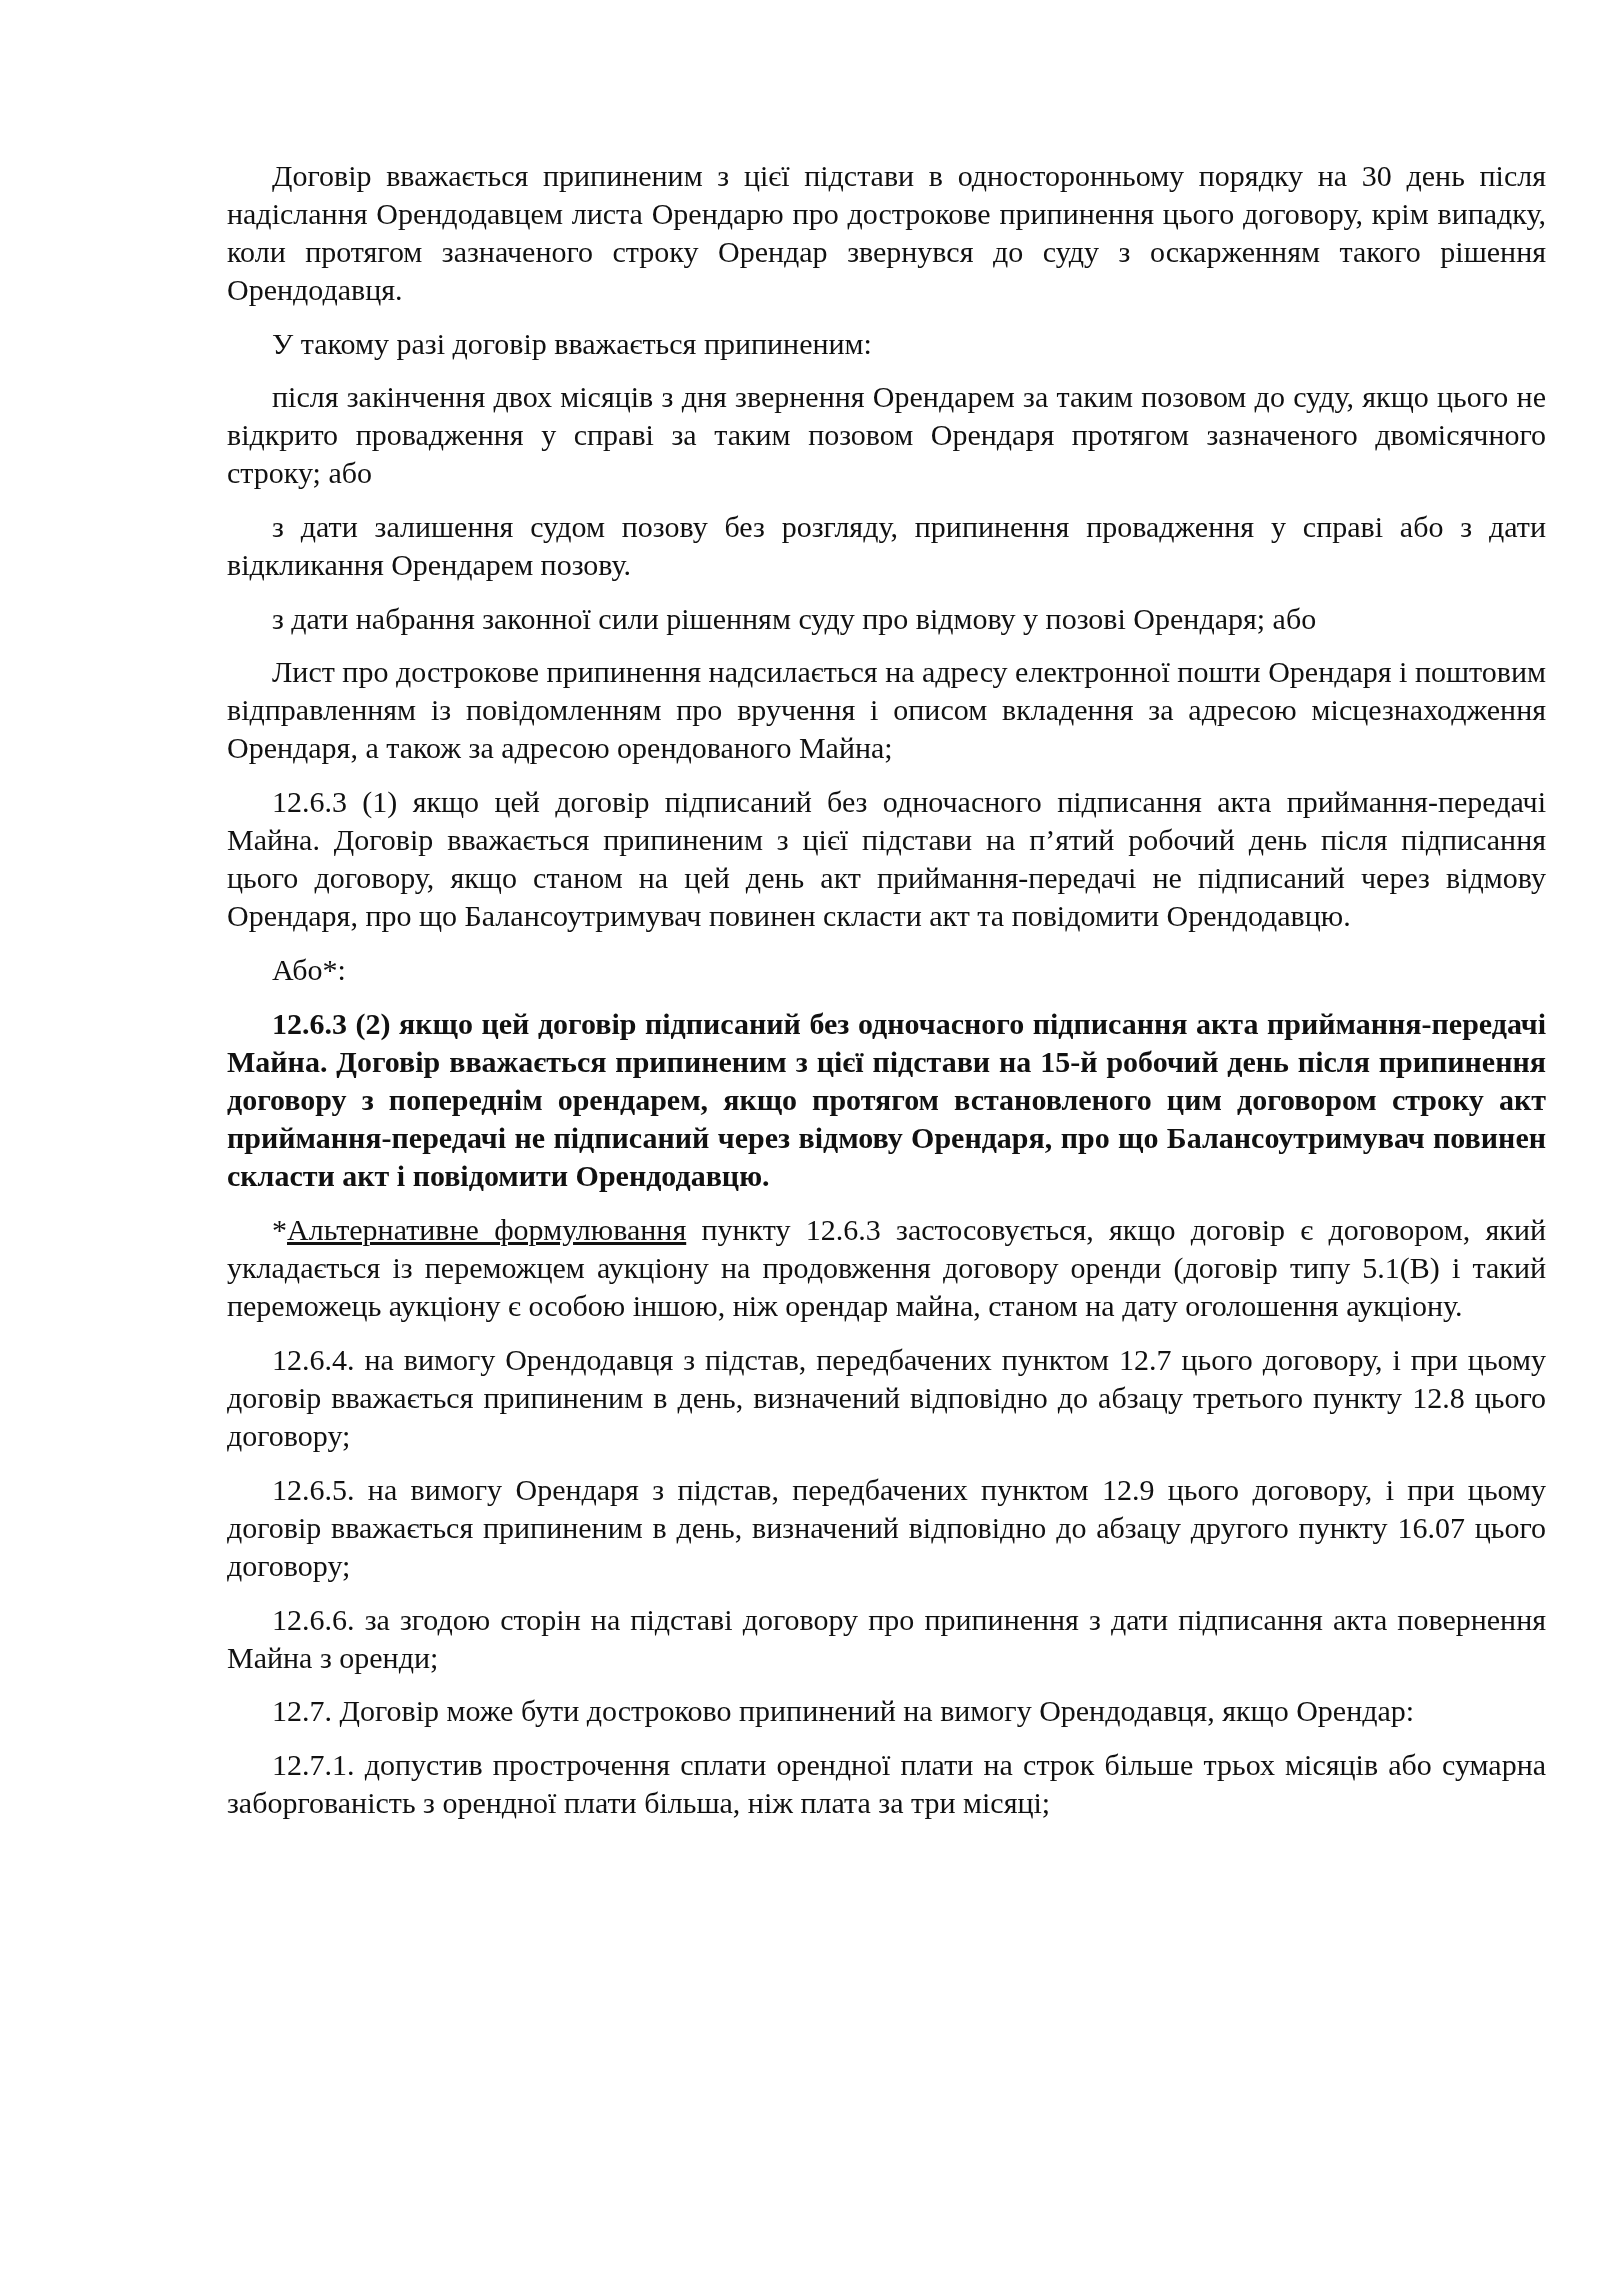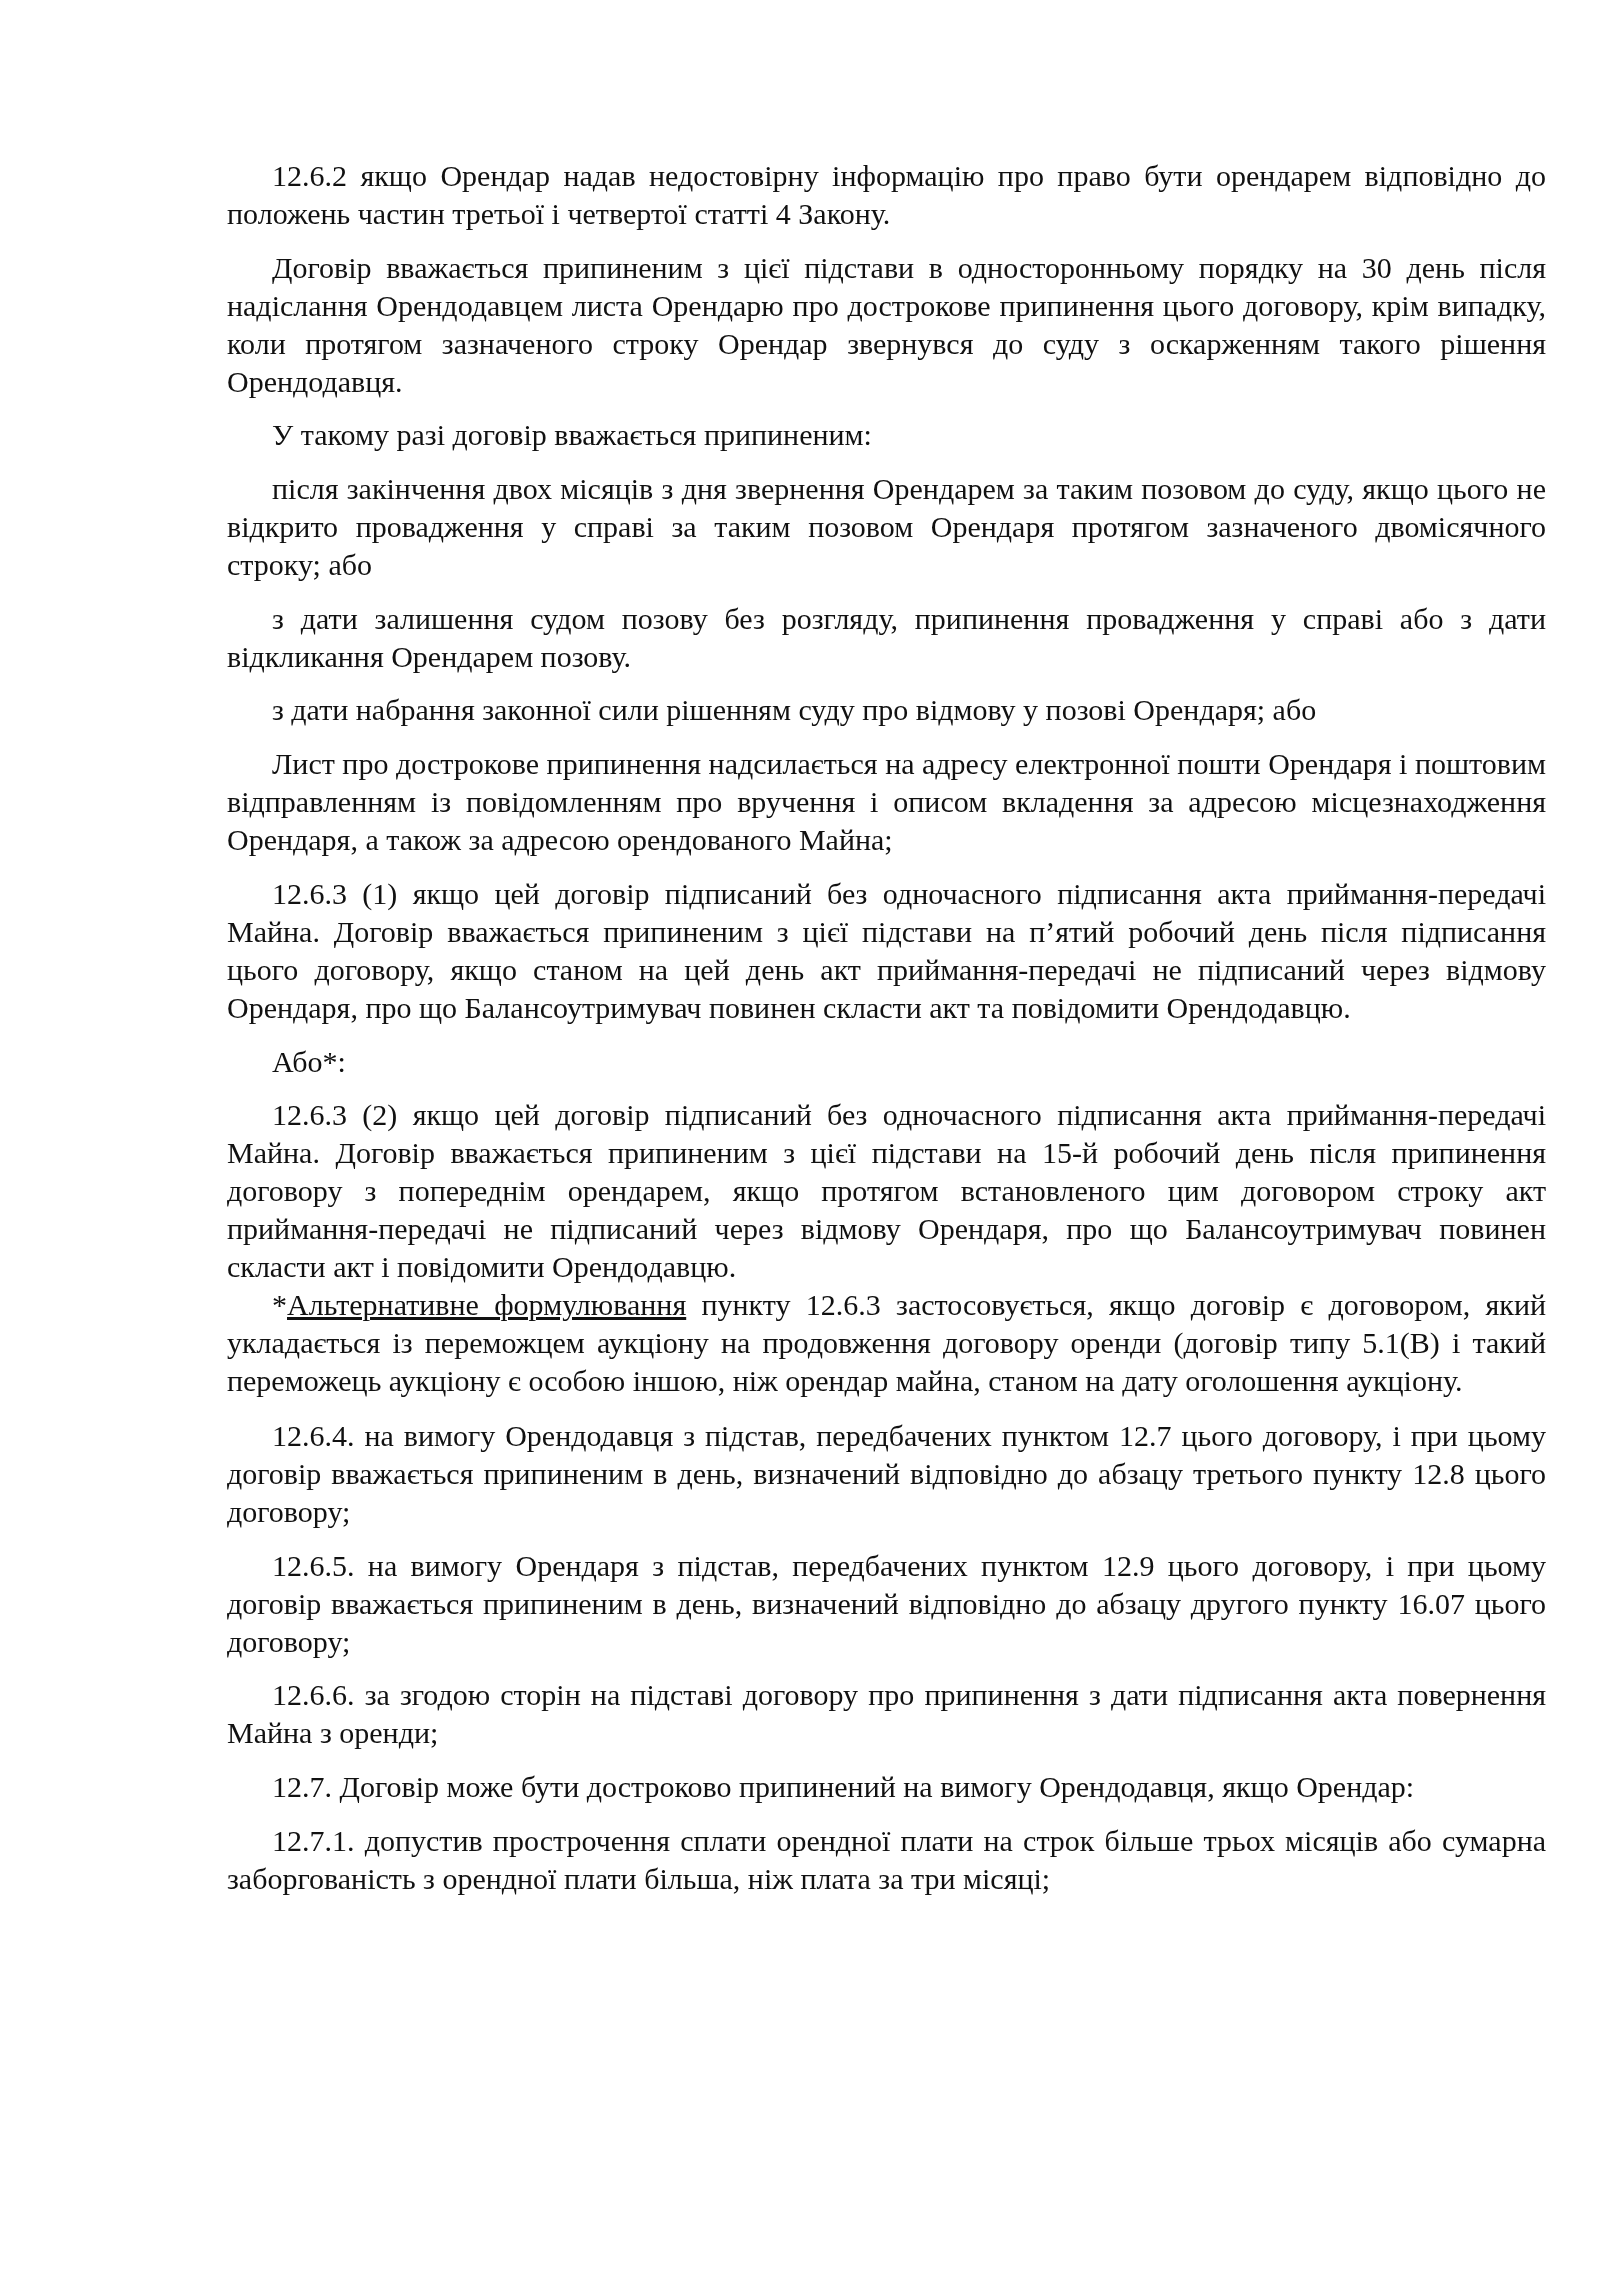--- a/index.html
+++ b/index.html
@@ -12,33 +12,32 @@
     font-family: "Liberation Serif", "DejaVu Serif", serif;
     font-size: 30px;
     line-height: 38px;
     color: #111111;
   }
   .p {
     margin: 0 0 15.7px 0;
     text-indent: 45px;
     text-align: justify;
   }
-  .p.tight { margin-bottom: 0; }
+  .p.tight { margin-bottom: 16px; font-weight: bold; }
   .note {
     margin: 0 0 16.7px 0;
     text-indent: 45px;
     text-align: justify;
   }
   .note .u { text-decoration: underline; }
 </style>
 </head>
 <body>
 
 <div class="page">
-  <p class="p">12.6.2 якщо Орендар надав недостовірну інформацію про право бути орендарем відповідно до положень частин третьої і четвертої статті 4 Закону.</p>
   <p class="p">Договір вважається припиненим з цієї підстави в односторонньому порядку на 30 день після надіслання Орендодавцем листа Орендарю про дострокове припинення цього договору, крім випадку, коли протягом зазначеного строку Орендар звернувся до суду з оскарженням такого рішення Орендодавця.</p>
   <p class="p">У такому разі договір вважається припиненим:</p>
   <p class="p">після закінчення двох місяців з дня звернення Орендарем за таким позовом до суду, якщо цього не відкрито провадження у справі за таким позовом Орендаря протягом зазначеного двомісячного строку; або</p>
   <p class="p">з дати залишення судом позову без розгляду, припинення провадження у справі або з дати відкликання Орендарем позову.</p>
   <p class="p">з дати набрання законної сили рішенням суду про відмову у позові Орендаря; або</p>
   <p class="p">Лист про дострокове припинення надсилається на адресу електронної пошти Орендаря і поштовим відправленням із повідомленням про вручення і описом вкладення за адресою місцезнаходження Орендаря, а також за адресою орендованого Майна;</p>
   <p class="p">12.6.3 (1) якщо цей договір підписаний без одночасного підписання акта приймання-передачі Майна. Договір вважається припиненим з цієї підстави на п’ятий робочий день після підписання цього договору, якщо станом на цей день акт приймання-передачі не підписаний через відмову Орендаря, про що Балансоутримувач повинен скласти акт та повідомити Орендодавцю.</p>
   <p class="p">Або*:</p>
   <p class="p tight">12.6.3 (2) якщо цей договір підписаний без одночасного підписання акта приймання-передачі Майна. Договір вважається припиненим з цієї підстави на 15-й робочий день після припинення договору з попереднім орендарем, якщо протягом встановленого цим договором строку акт приймання-передачі не підписаний через відмову Орендаря, про що Балансоутримувач повинен скласти акт і повідомити Орендодавцю.</p>
   <p class="note"><span>*</span><span class="u">Альтернативне формулювання</span><span> пункту 12.6.3 застосовується, якщо договір є договором, який укладається із переможцем аукціону на продовження договору оренди (договір типу 5.1(В) і такий переможець аукціону є особою іншою, ніж орендар майна, станом на дату оголошення аукціону.</span></p>

